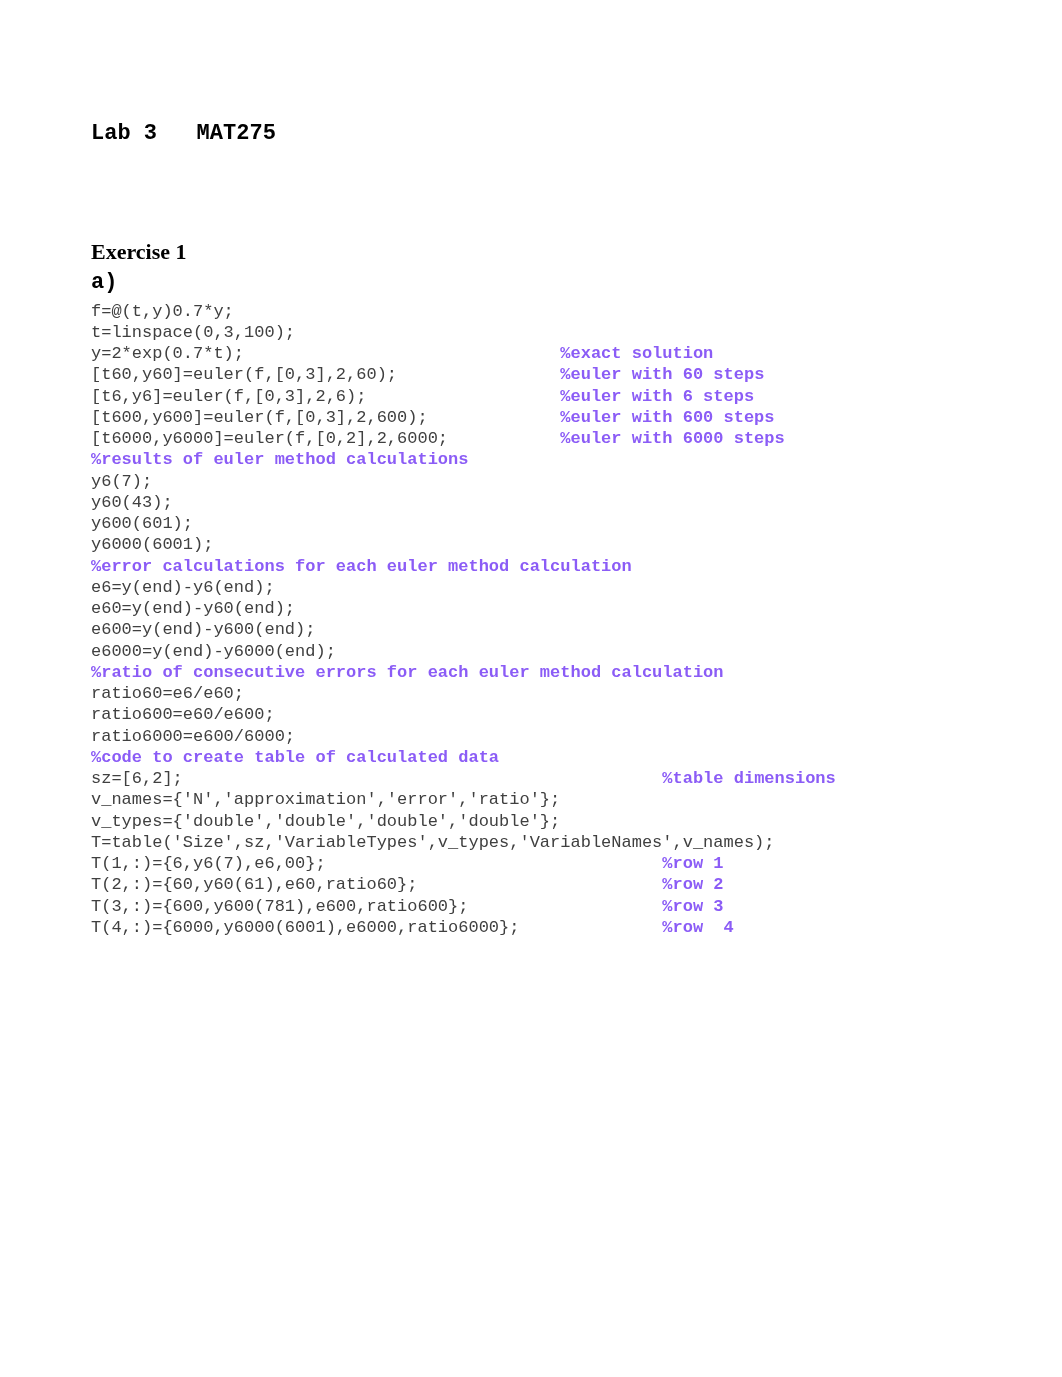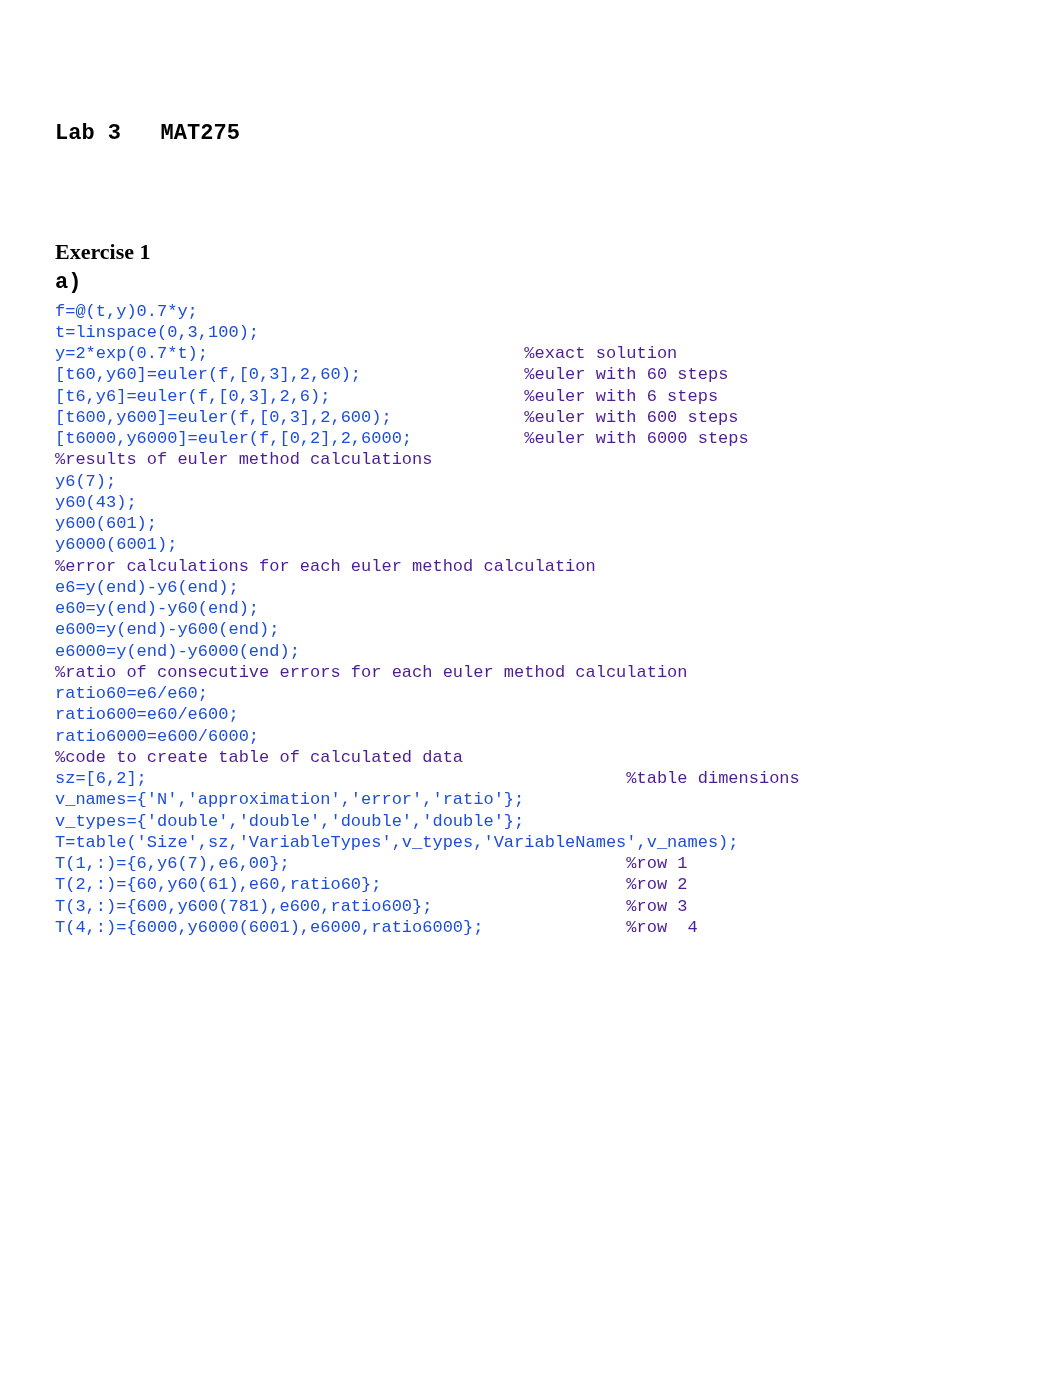--- a/index.html
+++ b/index.html
@@ -6,21 +6,21 @@
       margin: 0;
       padding: 0;
       background: #ffffff;
       width: 1062px;
     }
     .page {
       width: 1062px;
       min-height: 1377px;
       background: #ffffff;
       box-sizing: border-box;
-      padding: 120px 120px 60px 55px;
+      padding: 120px 120px 60px 91px;
       font-family: "Courier New", Courier, monospace;
       font-size: 17px;
       line-height: 1.25;
       color: #000;
     }
     .title {
       font-family: "Courier New", Courier, monospace;
       font-weight: bold;
       font-size: 22px;
       margin-bottom: 90px;
@@ -38,22 +38,22 @@
       font-size: 22px;
       margin: 0 0 4px 0;
     }
     .codeblock {
       font-family: "Courier New", Courier, monospace;
       font-size: 17px;
       line-height: 1.25;
       white-space: pre;
       margin: 0;
     }
-    .code { color: #1d4ed8; }
-    .cmt  { color: #4c1d95; }
+    .code { color: #404040; }
+    .cmt  { color: #8b5cf6; font-weight: bold; }
   </style>
 </head>
 <body>
 
 <div class="page">
 
   <div class="title">Lab 3   MAT275</div>
 
   <div class="heading1">Exercise 1</div>
 

